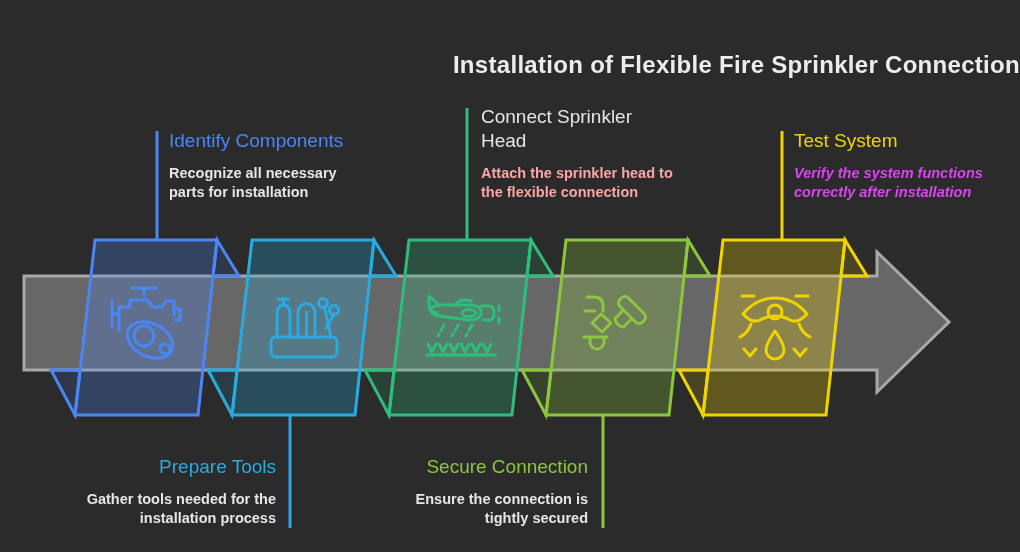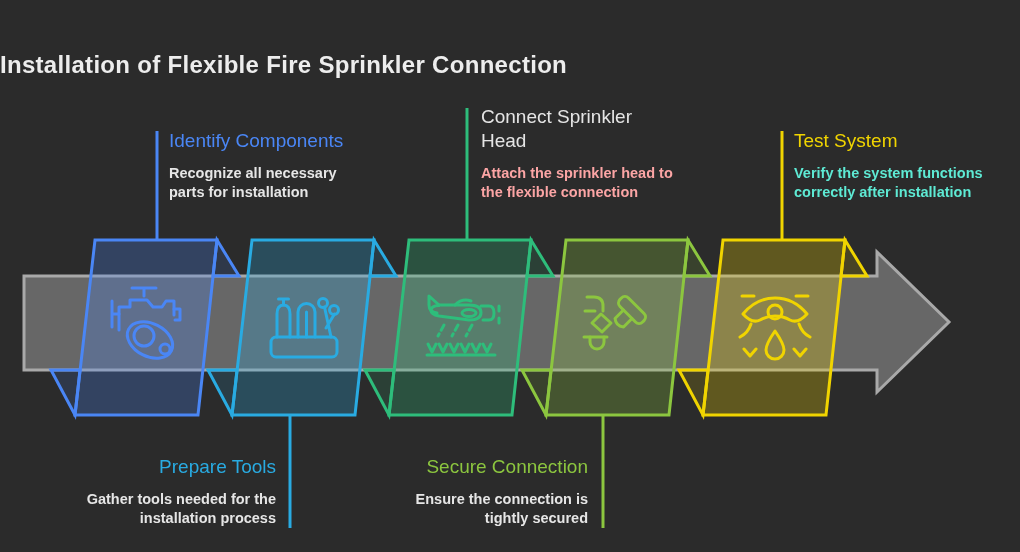--- a/index.html
+++ b/index.html
@@ -1,18 +1,18 @@
 <!DOCTYPE html>
 <html><head>
 <meta charset="utf-8">
 <style>
   html,body{margin:0;padding:0;}
   body{width:1020px;height:552px;overflow:hidden;font-family:"Liberation Sans",sans-serif;}
   .canvas{position:relative;width:1020px;height:552px;}
-  .page-title{position:absolute;top:51px;left:0;width:100%;margin:0;text-align:left;
+  .page-title{position:absolute;top:51px;left:0;width:100%;margin:0;text-align:right;
               font-size:24px;font-weight:700;letter-spacing:.3px;}
   .flow-svg{position:absolute;left:0;top:0;}
   .label{position:absolute;}
   .label.below{text-align:right;}
   .label-title{font-size:19px;font-weight:400;line-height:1.26;margin:0 0 11px 0;}
   .label-title.narrow{max-width:172px;}
   .label-desc{font-size:14.5px;font-weight:700;line-height:1.33;}
   .card{fill-opacity:.27;stroke-width:3;}
   .fold{fill-opacity:.15;stroke-width:3;}
   .conn{stroke-width:3;}
@@ -128,16 +128,16 @@
     <div class="label-desc" style="color: #fca5a5;">Attach the sprinkler head to the flexible connection</div>
   </div>
 
   <div class="label below" style="left:388px;top:455px;width:200px">
     <div class="label-title" style="color: rgb(140, 198, 63);">Secure Connection</div>
     <div class="label-desc" style="color: rgb(230, 230, 230);">Ensure the connection is tightly secured</div>
   </div>
 
   <div class="label above" style="left:794px;top:129px;width:205px">
     <div class="label-title" style="color: rgb(240, 212, 0);">Test System</div>
-    <div class="label-desc" style="color: #5eead4;">Verify the system functions correctly after installation</div>
+    <div class="label-desc" style="color: #d946ef; font-style: italic;">Verify the system functions correctly after installation</div>
   </div>
 
 </div>
 
 </body></html>

